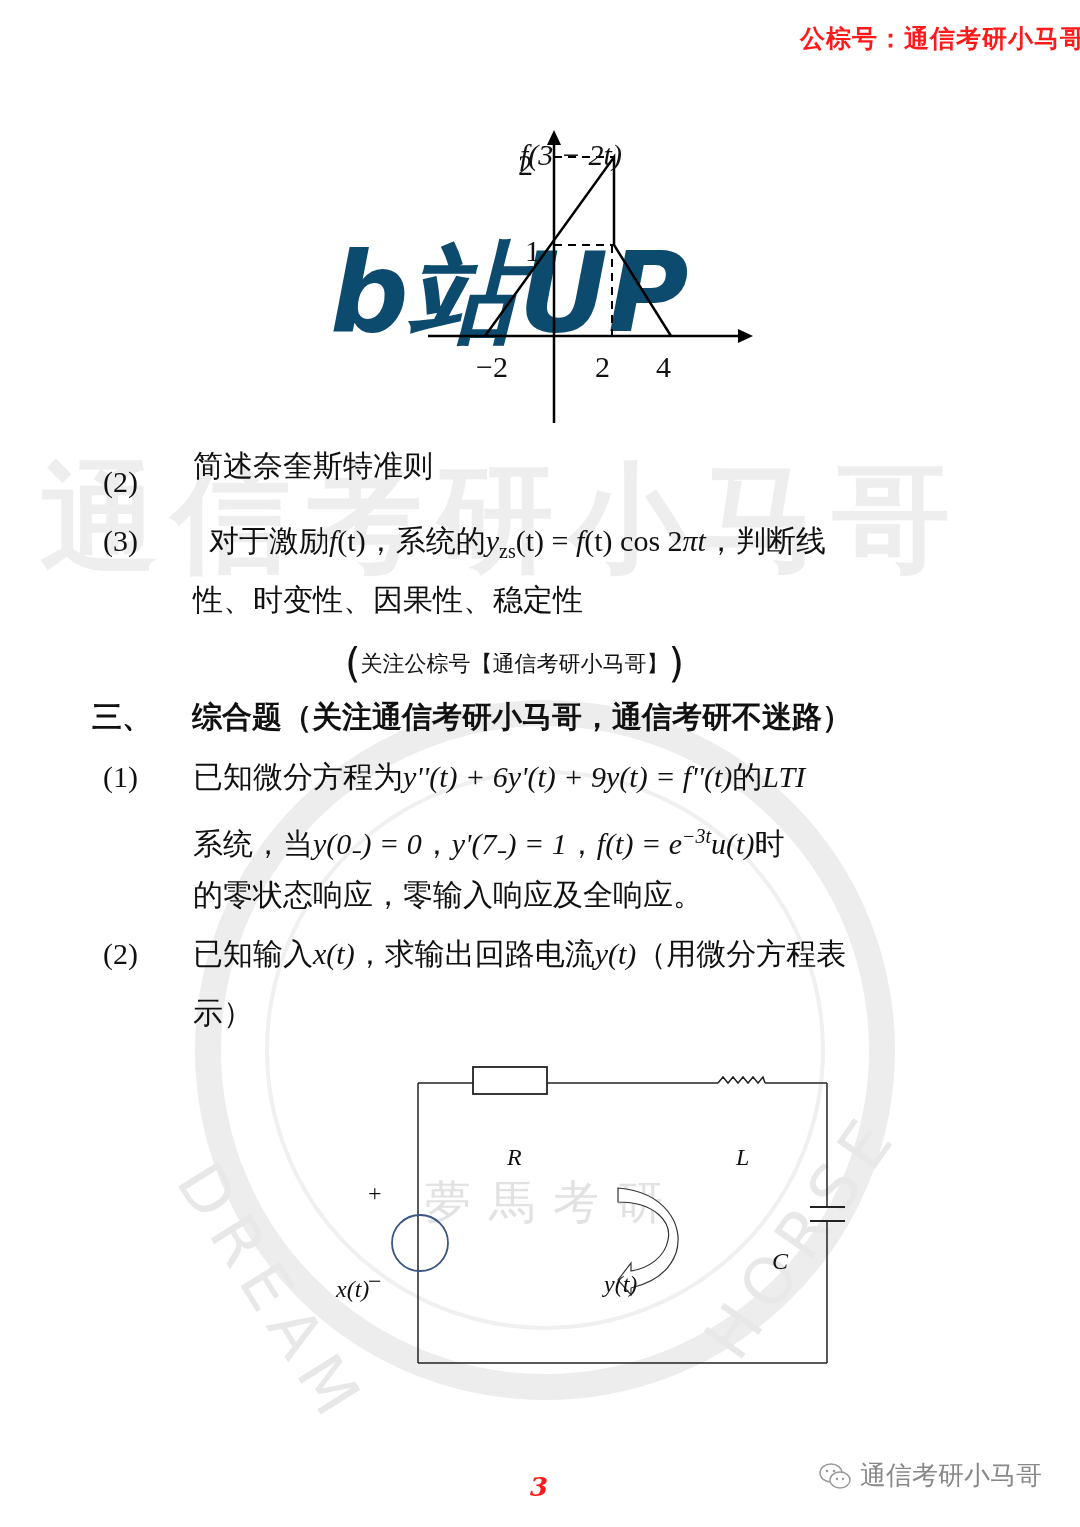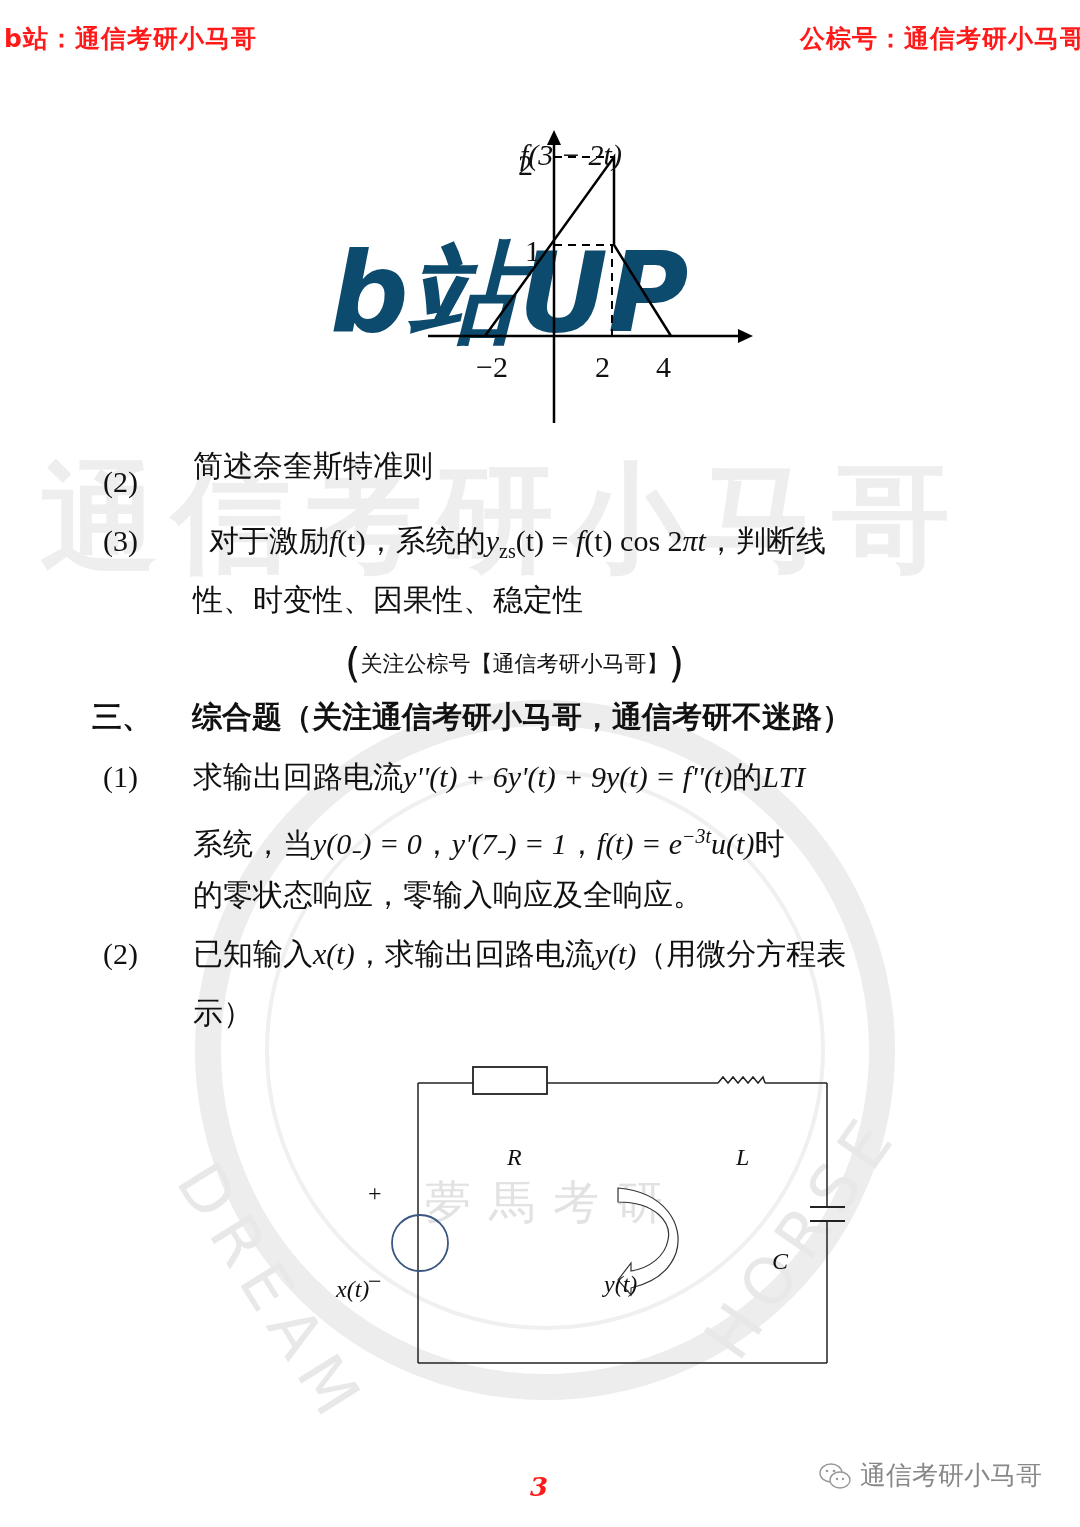--- a/index.html
+++ b/index.html
@@ -51,21 +51,20 @@
 
 <div class="watermark wm-bili">b站UP</div>
 <div class="watermark wm-big">通信考研小马哥</div>
 <div class="watermark wm-circle"></div>
 <div class="watermark wm-circle-inner"></div>
 <div class="watermark wm-dream">DREAM</div>
 <div class="watermark wm-horse">HORSE</div>
 <div class="watermark wm-seal">夢馬考研</div>
 
 <div class="header">
-  <span class="hdr-left">b站：通信考研小马哥</span>
   <span class="hdr-right">公棕号：通信考研小马哥</span>
 </div>
 
 <div class="graph">
   <svg width="350" height="340" viewBox="0 0 350 340">
 
     <line x1="8" y1="248" x2="325" y2="248" stroke="#000" stroke-width="2.5"></line>
     <polygon points="333,248 318,241 318,255" fill="#000"></polygon>
     <line x1="134" y1="335" x2="134" y2="50" stroke="#000" stroke-width="2.5"></line>
     <polygon points="134,42 127,57 141,57" fill="#000"></polygon>
@@ -96,21 +95,21 @@
 <div class="follow">
   <span class="paren">(</span><span>关注公棕号【通信考研小马哥】</span><span class="paren">)</span>
 </div>
 
 <div class="sec-title">
   <span class="num">三、</span><span>综合题（关注通信考研小马哥，通信考研不迷路）</span>
 </div>
 
 <div class="line" style="top:757px; left:103px;"><span class="up">(1)</span></div>
 <div class="line" style="top:757px; left:193px;">
-  <span>求输出回路电流</span><span class="math">y''(t) + 6y'(t) + 9y(t) = f''(t)</span><span>的</span><span class="math">LTI</span>
+  <span>已知微分方程为</span><span class="math">y''(t) + 6y'(t) + 9y(t) = f''(t)</span><span>的</span><span class="math">LTI</span>
 </div>
 <div class="line" style="top:816px; left:193px;">
   <span>系统，当</span><span class="math">y(0₋) = 0</span><span>，</span><span class="math">y'(7₋) = 1</span><span>，</span><span class="math">f(t) = e</span><sup class="math">−3t</sup><span class="math">u(t)</span><span>时</span>
 </div>
 <div class="line" style="top:875px; left:193px;">的零状态响应，零输入响应及全响应。</div>
 
 <div class="line" style="top:934px; left:103px;"><span class="up">(2)</span></div>
 <div class="line" style="top:934px; left:193px;">
   <span>已知输入</span><span class="math">x(t)</span><span>，求输出回路电流</span><span class="math">y(t)</span><span>（用微分方程表</span>
 </div>

